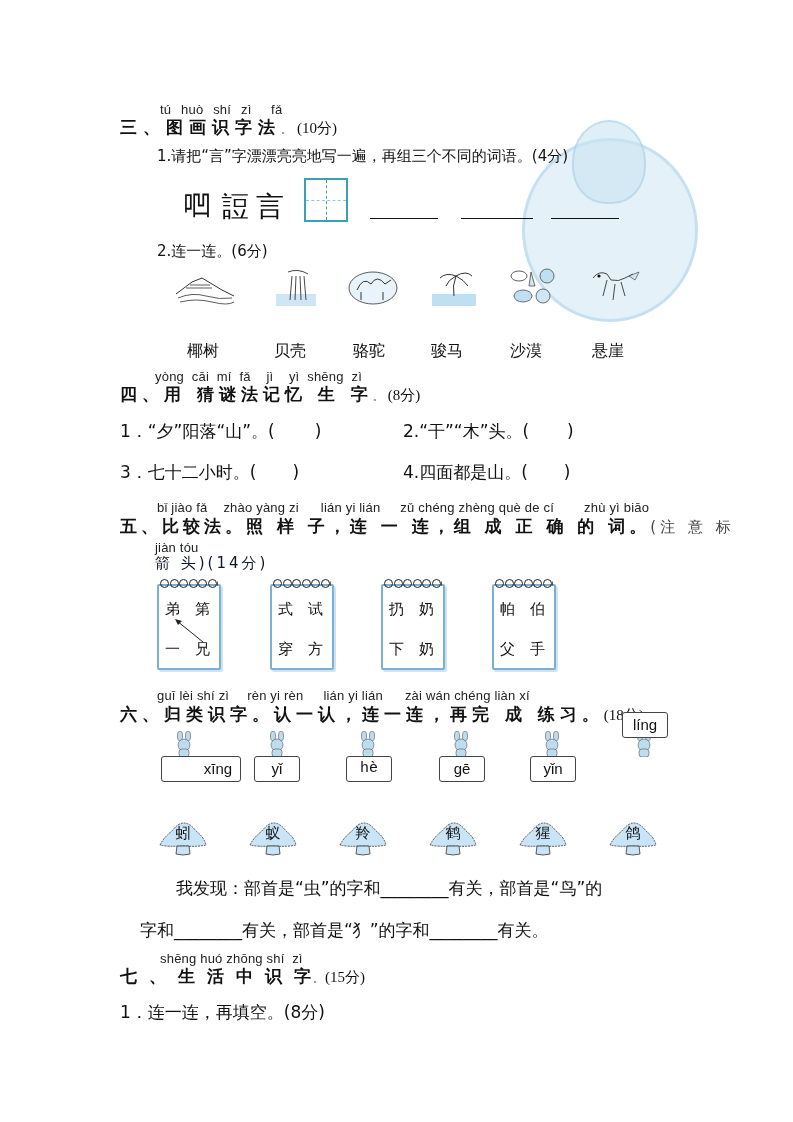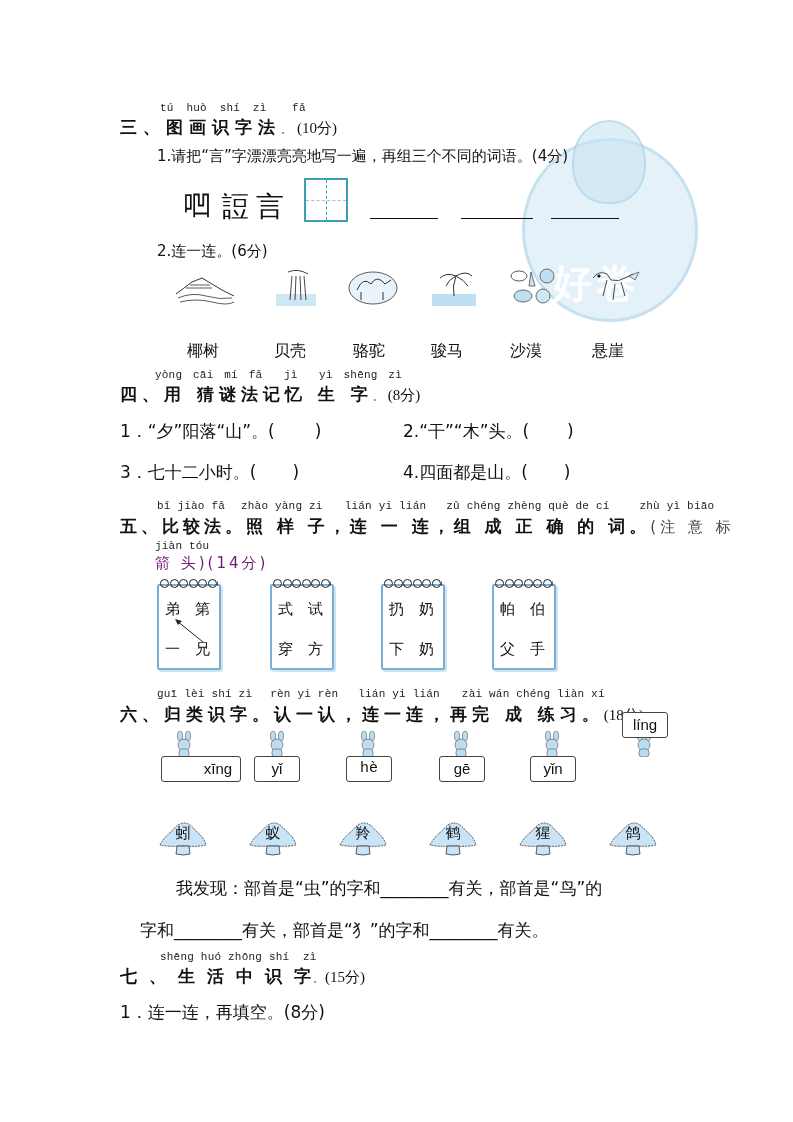--- a/index.html
+++ b/index.html
@@ -1,19 +1,19 @@
 <!DOCTYPE html>
 <html><head>
 <meta charset="utf-8">
 <style>
   html, body { margin: 0; padding: 0; background: #ffffff; }
   body { width: 793px; height: 1122px; position: relative; overflow: hidden;
          font-family: "DejaVu Sans", "Liberation Sans", sans-serif; color: #111; }
   .abs { position: absolute; }
-  .py { font-family: Liberation Mono, monospace; font-size: 11px; color: #222; white-space: nowrap; letter-spacing: 0.2px; }
+  .py { font-family: Liberation Sans, sans-serif; font-size: 13px; color: #222; white-space: nowrap; letter-spacing: 0.2px; }
   .h { font-size: 17px; font-weight: bold; white-space: nowrap; letter-spacing: 6px; }
   .pts { font-family: "Liberation Serif", serif; font-weight: normal; font-size: 15px; letter-spacing: 0; }
   .q { font-size: 15px; white-space: nowrap; }
   .body16 { font-size: 17px; white-space: nowrap; }
   
   .wm { left: 522px; top: 120px; width: 170px; height: 200px; }
   .wm-circle { position:absolute; left: 0; top: 18px; width: 170px; height: 178px; border-radius: 50%;
                background: rgba(180,215,235,0.35); border: 3px solid rgba(160,205,230,0.45); }
   .wm-text1 { position:absolute; left: 10px; top: 88px; font-size: 30px; font-weight: bold; color: rgba(150,200,228,0.55); letter-spacing: 2px; white-space: nowrap;}
   .wm-text2 { position:absolute; left: 30px; top: 136px; font-size: 40px; font-weight: bold; color: rgba(255,255,255,0.9); letter-spacing: 4px; white-space: nowrap;}
@@ -41,21 +41,20 @@
           font-family: "Liberation Sans", sans-serif; font-size: 15px; text-align: center; line-height: 24px; background:#fff; }
   .mush { position:absolute; width: 50px; height: 36px; }
   .mush .ch { position:absolute; left: 0; width: 50px; top: 3px; text-align:center; font-size: 15px; font-family:"DejaVu Serif", serif; }
 </style>
 </head>
 <body>
 
 <div class="abs wm">
   <div class="wm-circle"></div>
   <div class="wm-face"></div>
-  <div class="wm-text2">好卷</div>
 </div>
 
 <div class="abs py" style="left:160px; top:102px; word-spacing:6px;">
   <span>tú</span> <span>huò</span> <span>shí</span> <span>zì</span>&nbsp; <span>fǎ</span>
 </div>
 <div class="abs h" style="left:120px; top:116px;">
   <span>三、</span><span>图</span><span>画</span><span>识</span><span>字</span><span>法</span><span style="font-weight:normal;font-size:10px;">。</span><span class="pts">(10分)</span>
 </div>
 <div class="abs q" style="left:157px; top:147px;">1.请把“言”字漂漂亮亮地写一遍，再组三个不同的词语。(4分)</div>
 
@@ -119,21 +118,21 @@
 <div class="abs body16" style="left:120px; top:461px;"><span>3．七十二小时。(</span><span style="display:inline-block;width:36px;"></span><span>)</span></div>
 <div class="abs body16" style="left:403px; top:461px;"><span>4.四面都是山。(</span><span style="display:inline-block;width:36px;"></span><span>)</span></div>
 
 <div class="abs py" style="left:157px; top:500px;">
   <span>bǐ jiào fǎ</span><span style="display:inline-block;width:16px"></span><span>zhào yàng zi</span><span style="display:inline-block;width:22px"></span><span>lián yi lián</span><span style="display:inline-block;width:20px"></span><span>zǔ chéng zhèng què de cí</span><span style="display:inline-block;width:30px"></span><span>zhù yì biāo</span>
 </div>
 <div class="abs h" style="left:120px; top:515px; letter-spacing:4px;">
   <span>五、</span><span>比较法。照 样 子，连 一 连，组 成  正  确 的 词。</span><span style="font-weight:normal;font-size:15px;color:#444;">(注 意 标</span>
 </div>
 <div class="abs py" style="left:155px; top:540px;">jiàn tóu</div>
-<div class="abs q" style="left:155px; top:554px; letter-spacing:3px; color:#701a75;">箭 头)(14分)</div>
+<div class="abs q" style="left:155px; top:554px; letter-spacing:3px; color:#0f172a;">箭 头)(14分)</div>
 
 <div class="pad" style="left:157px; top:584px;">
   <div class="rings"><span></span><span></span><span></span><span></span><span></span><span></span><span></span></div>
   <div class="c" style="left:6px; top:14px;">弟</div>
   <div class="c" style="left:36px; top:14px;">第</div>
   <div class="c" style="left:6px; top:54px;">一</div>
   <div class="c" style="left:36px; top:54px;">兄</div>
   <svg style="position:absolute;left:14px;top:32px;" width="34" height="28">
     <line x1="30" y1="24" x2="4" y2="3" stroke="#222" stroke-width="1"></line>
     <polygon points="2,1 9,3 5,7" fill="#222"></polygon>

